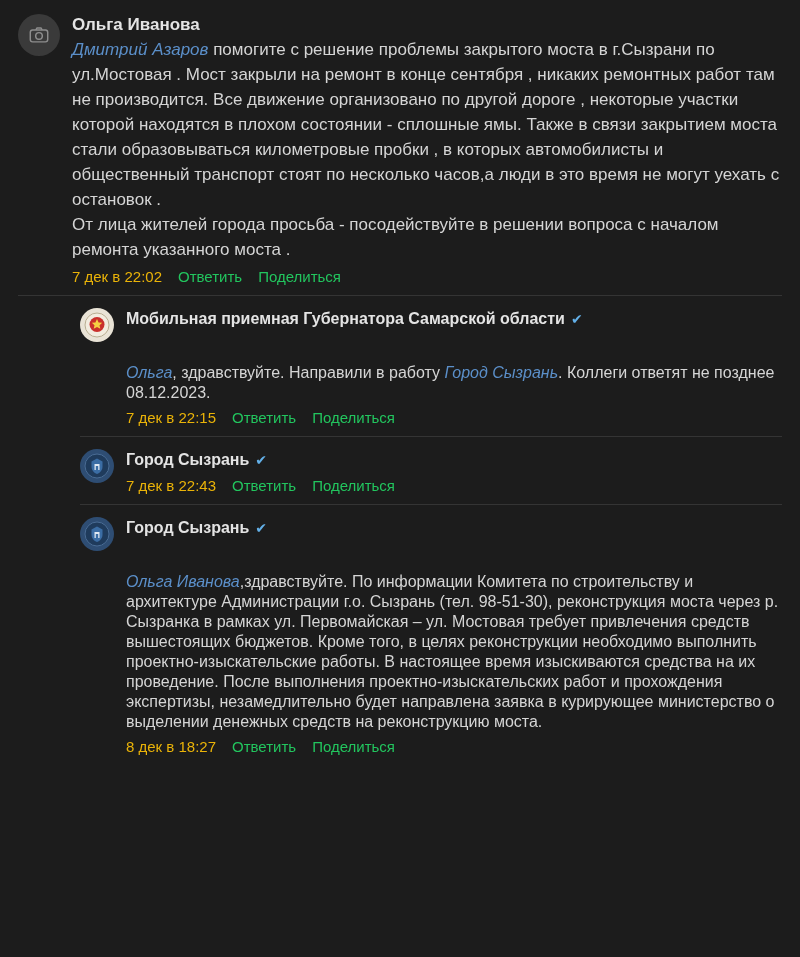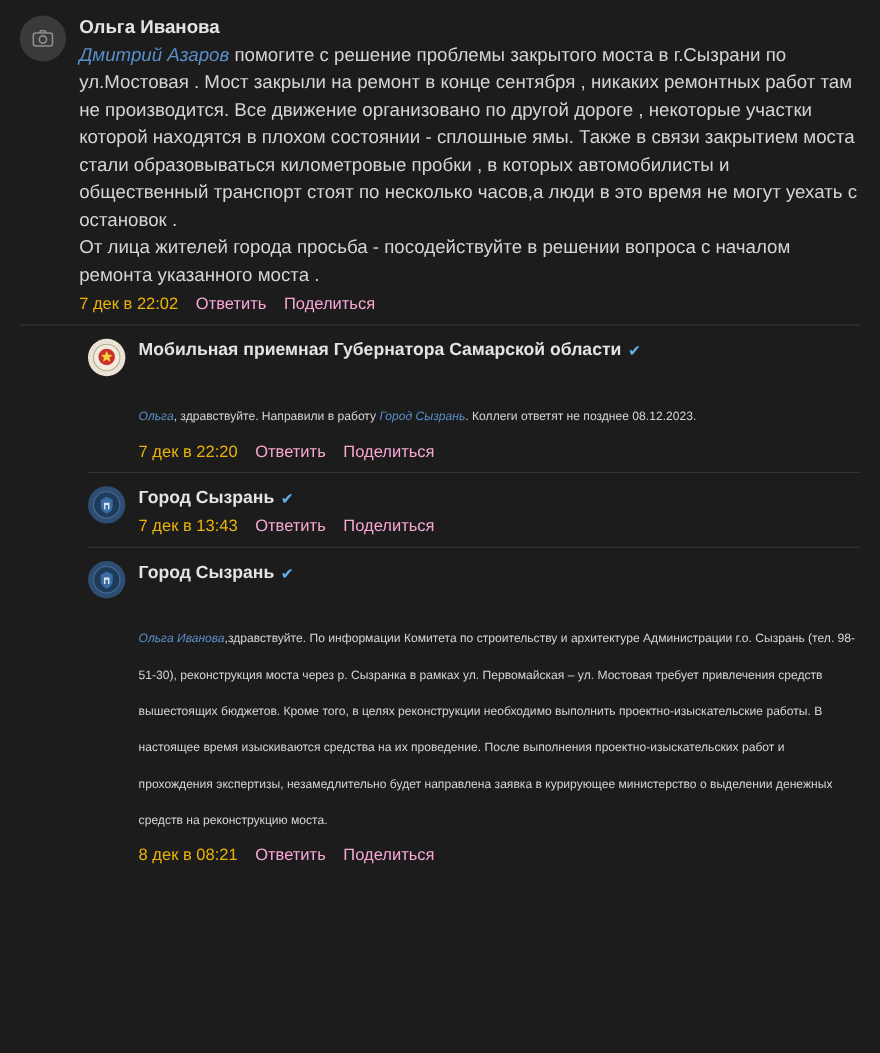--- a/index.html
+++ b/index.html
@@ -96,39 +96,39 @@
     line-height: 14px;
   }
 
   .text {
     font-size: 17px;
     line-height: 25px;
     color: #d5d5d5;
     white-space: pre-wrap;
   }
   .text.small {
-    font-size: 11px;
-    line-height: 33px;
+    font-size: 16px;
+    line-height: 20px;
     margin-top: 33px;
   }
   .mention {
     color: #5b8fc9;
     font-style: italic;
   }
 
   .meta {
     margin-top: 6px;
     font-size: 15px;
     color: #7a7a7a;
     display: flex;
     align-items: center;
     gap: 16px;
   }
   .meta .action {
-    color: #f9a8d4;
+    color: #22c55e;
     cursor: pointer;
   }
   .meta .time {
     color: #eab308;
   }
 </style>
 </head>
 <body>
 
 <div class="page">
@@ -169,21 +169,21 @@
         </svg>
       </span>
     </div>
     <div class="body">
       <div class="author-line">
         <span class="author small">Мобильная приемная Губернатора Самарской области</span>
         <span class="verified">✔</span>
       </div>
       <div class="text small"><span class="mention">Ольга</span><span>, здравствуйте. Направили в работу </span><span class="mention">Город Сызрань</span><span>. Коллеги ответят не позднее 08.12.2023.</span></div>
       <div class="meta">
-        <span class="time">7 дек в 22:20</span>
+        <span class="time">7 дек в 22:15</span>
         <span class="action">Ответить</span>
         <span class="action">Поделиться</span>
       </div>
     </div>
   </div>
 
   <div class="divider"></div>
 
   <div class="comment reply">
     <div class="avatar small city">
@@ -195,21 +195,21 @@
           <path d="M11.8 13h2.4v4h-2.4z" fill="#3b6da4"></path>
         </svg>
       </span>
     </div>
     <div class="body">
       <div class="author-line">
         <span class="author small">Город Сызрань</span>
         <span class="verified">✔</span>
       </div>
       <div class="meta">
-        <span class="time">7 дек в 13:43</span>
+        <span class="time">7 дек в 22:43</span>
         <span class="action">Ответить</span>
         <span class="action">Поделиться</span>
       </div>
     </div>
   </div>
 
   <div class="divider"></div>
 
   <div class="comment reply">
     <div class="avatar small city">
@@ -222,20 +222,20 @@
         </svg>
       </span>
     </div>
     <div class="body">
       <div class="author-line">
         <span class="author small">Город Сызрань</span>
         <span class="verified">✔</span>
       </div>
       <div class="text small"><span class="mention">Ольга Иванова</span><span>,здравствуйте. По информации Комитета по строительству и архитектуре Администрации г.о. Сызрань (тел. 98-51-30), реконструкция моста через р. Сызранка в рамках ул. Первомайская – ул. Мостовая требует привлечения средств вышестоящих бюджетов. Кроме того, в целях реконструкции необходимо выполнить проектно-изыскательские работы. В настоящее время изыскиваются средства на их проведение. После выполнения проектно-изыскательских работ и прохождения экспертизы, незамедлительно будет направлена заявка в курирующее министерство о выделении денежных средств на реконструкцию моста.</span></div>
       <div class="meta">
-        <span class="time">8 дек в 08:21</span>
+        <span class="time">8 дек в 18:27</span>
         <span class="action">Ответить</span>
         <span class="action">Поделиться</span>
       </div>
     </div>
   </div>
 
 </div>
 
 </body></html>

